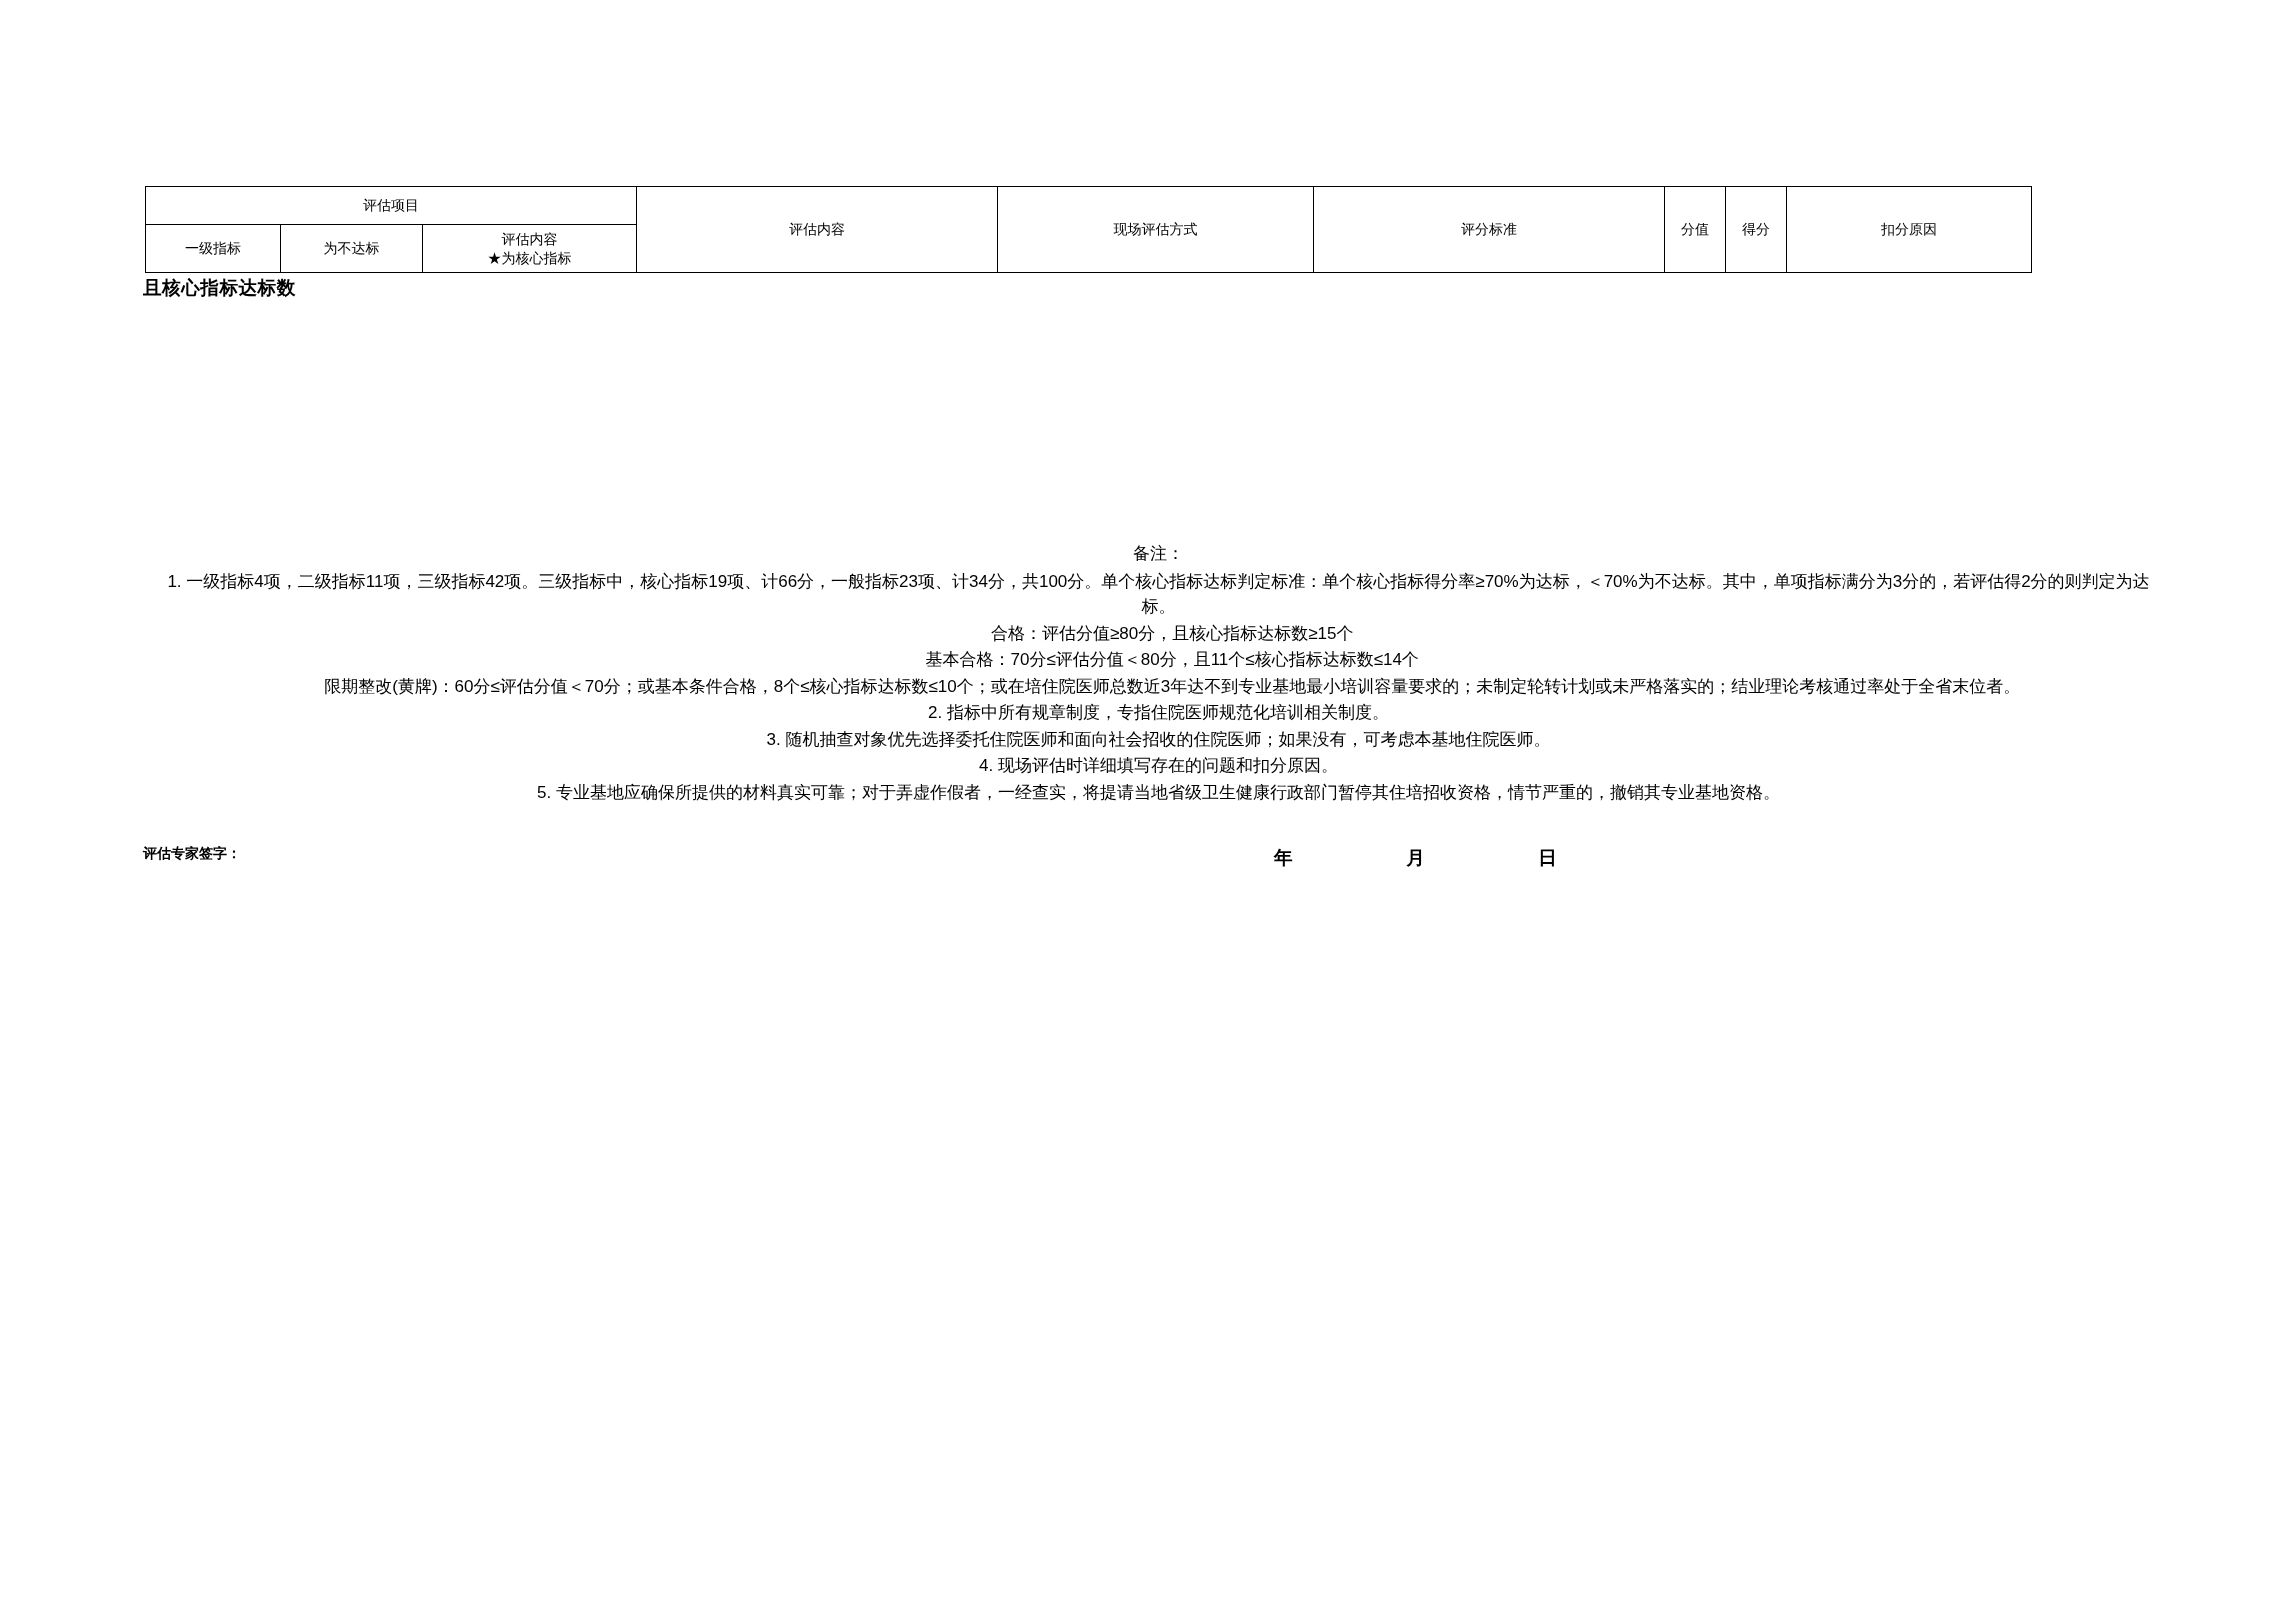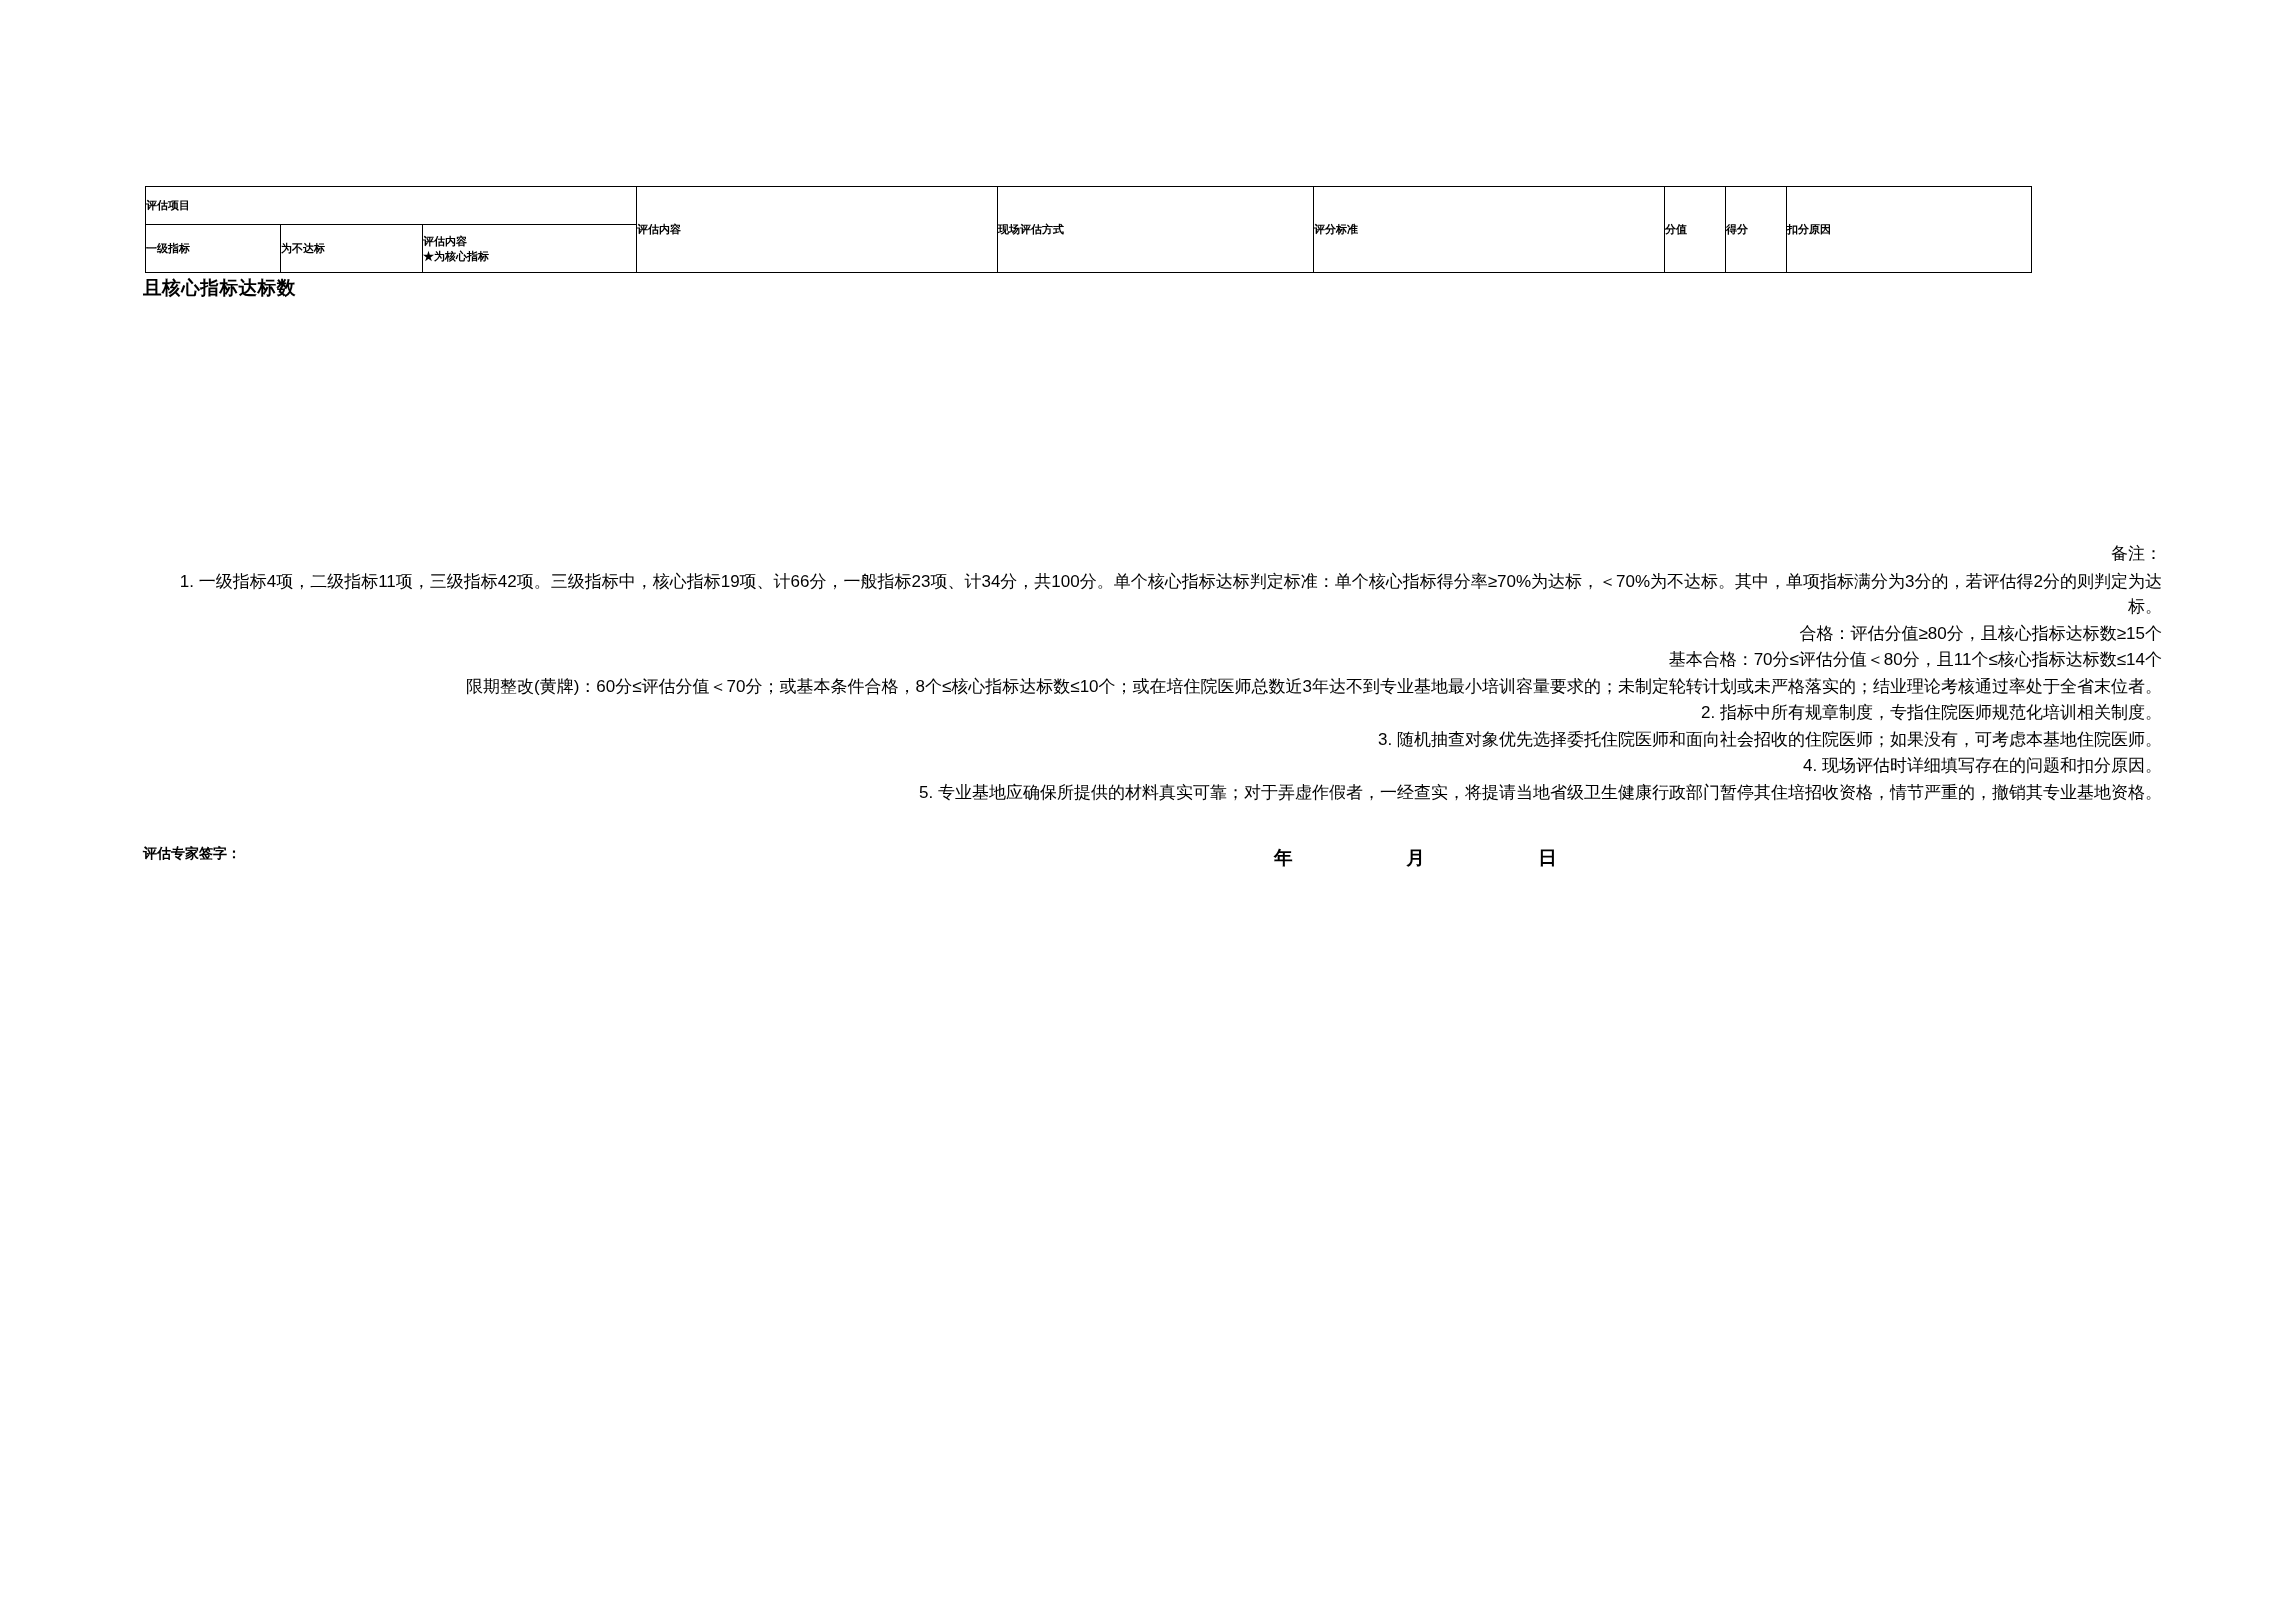--- a/index.html
+++ b/index.html
@@ -26,24 +26,24 @@
   
   .eval-table {
     position: absolute;
     left: 145px;
     top: 186px;
     border-collapse: collapse;
     table-layout: fixed;
   }
   .eval-table td {
     border: 1.5px solid #000000;
-    text-align: left;
+    text-align: center;
     vertical-align: middle;
-    font-size: 11px;
-    font-weight: bold;
+    font-size: 14px;
+    font-weight: normal;
     padding: 0;
     line-height: 1.35;
   }
   .col-l1 { width: 135px; }
   .col-l2 { width: 142px; }
   .col-l3 { width: 214px; }
   .col-content { width: 361px; }
   .col-method { width: 316px; }
   .col-standard { width: 351px; }
   .col-score { width: 61px; }
@@ -73,21 +73,21 @@
     width: 2019px;
     font-size: 17px;
     line-height: 1.5;
   }
   .remarks .rk-title {
     font-weight: normal;
     margin-bottom: 2px;
   }
   .remarks p {
     margin: 0 0 1px 12px;
-    text-align: right;
+    text-align: center;
   }
   .remarks p.indent1 { padding-left: 27.4px; }
   .remarks p.hang {
     padding-left: 0;
   }
 
   .signature {
     position: absolute;
     left: 143px;
     top: 845px;

